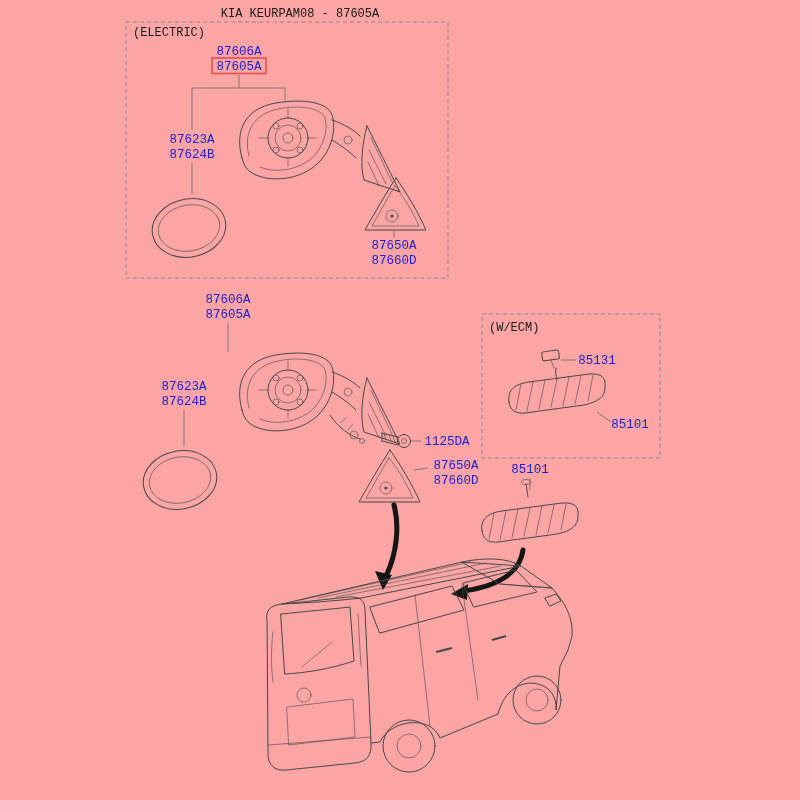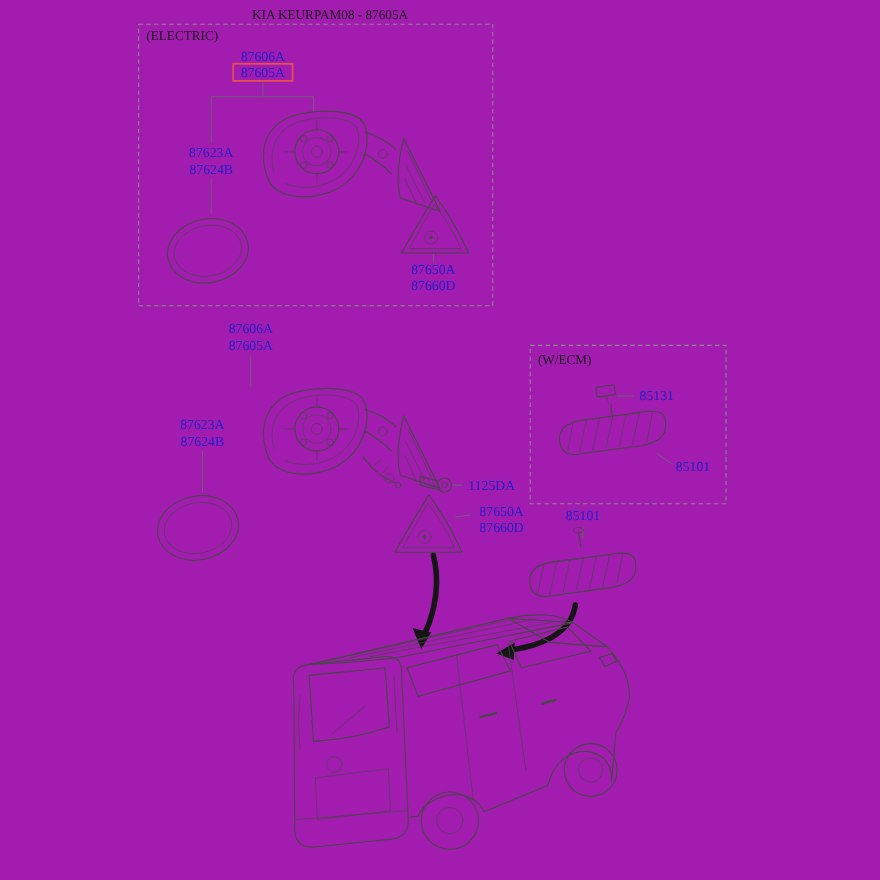--- a/index.html
+++ b/index.html
@@ -1,17 +1,17 @@
 <!DOCTYPE html>
 <html><head>
 <meta charset="utf-8">
 <style>
   html,body{margin:0;padding:0;background:#fff}
-  .stage{width:800px;height:800px;position:relative;background:#a21caf;
-         font-family:Liberation Serif, serif;overflow:hidden}
+  .stage{width:800px;height:800px;position:relative;background:#fca5a5;
+         font-family:Liberation Mono, monospace;overflow:hidden}
   svg{display:block}
   .part-label{fill:#1e1ecb;font-size:12.5px;cursor:pointer}
   .sec-label{fill:#1a1a1a;font-size:12px}
   .title-label{fill:#1a1a1a;font-size:12px}
   .sketch{stroke:#474747;fill:none;stroke-linecap:round;stroke-linejoin:round;stroke-width:1}
   .fine{stroke-width:0.6}
   .leader{stroke:#6a6a6a;stroke-width:0.8;fill:none}
   .dashbox{fill:none;stroke:#8a8a8a;stroke-width:1;stroke-dasharray:4 3}
   .hl{fill:none;stroke:#e5504f;stroke-width:1.6}
   .arrow{fill:#151515;stroke:none}

